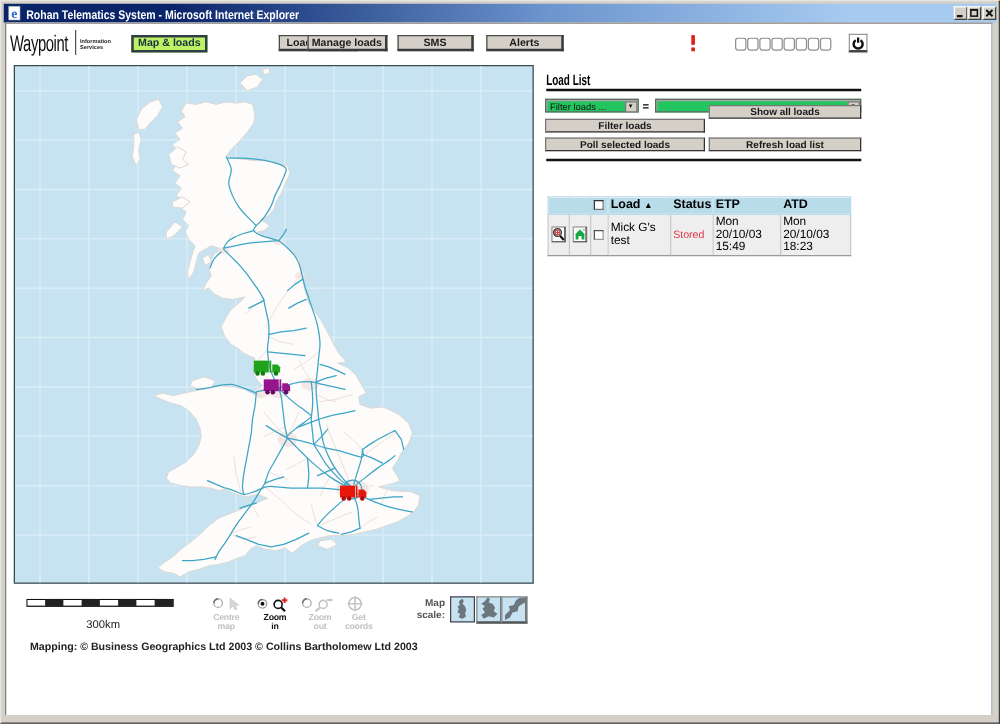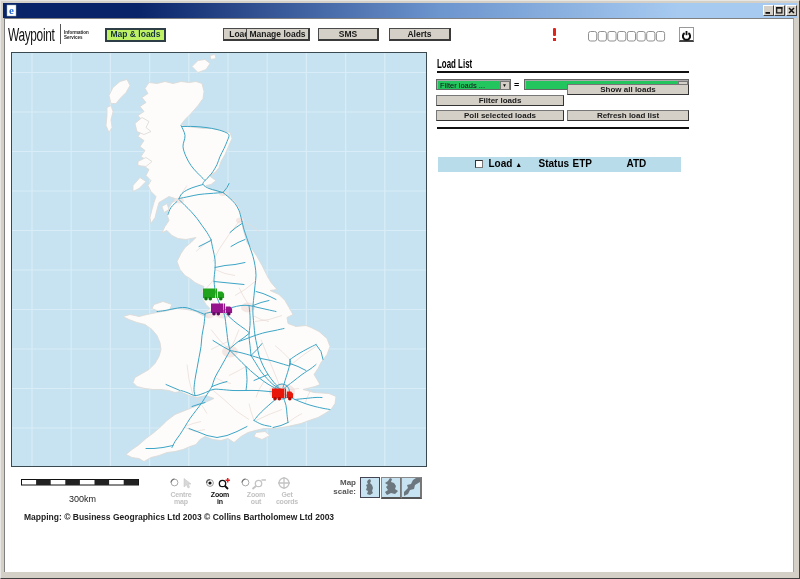--- a/index.html
+++ b/index.html
@@ -53,20 +53,21 @@
   </defs>
 </svg>
 <div id="root">
   <div id="frame" class="abs"></div>
   <div id="titlebar" class="abs">
 
     <svg class="abs" style="left:2px;top:1px" width="13" height="13">
       <rect x="2" y="1" width="9" height="11" fill="#fff" stroke="#9aa" stroke-width="0.5"></rect>
       <text x="6.5" y="10" font-size="11" font-weight="bold" fill="#2A6AD4" text-anchor="middle" font-family="Liberation Serif">e</text>
     </svg>
+    <div id="titletext" class="abs"><span style="display:inline-block;transform:scaleX(0.84);transform-origin:0 0;white-space:nowrap;">Rohan Telematics System - Microsoft Internet Explorer</span></div>
     <div class="winbtn abs" style="left:759.5px">
         <svg width="9" height="9">
           <rect x="1.5" y="6" width="4.5" height="1.8" fill="#111"></rect>
         </svg>
       </div>
     <div class="winbtn abs" style="left:771px">
         <svg width="9" height="9">
           <rect x="1.7" y="1.7" width="5.2" height="5.2" fill="none" stroke="#111" stroke-width="1.2"></rect>
           <rect x="1.2" y="1.2" width="6.2" height="1.4" fill="#111"></rect>
         </svg>
@@ -303,20 +304,39 @@
       <td style="width:17.5px;padding:1px 0;"></td>
           <td style="width:16.5px;padding:1px 0;"></td>
       <td style="width:14px;">
             <div style="width:6px;height:6px;background:#fff;border:1px solid #777;border-top:1.5px solid #333;border-left:1.5px solid #333;"></div>
           </td>
       <td style="width:50px;">Load <span style="font-size:7px;">▲</span></td>
       <td style="width:34px;">Status</td>
       <td style="width:54px;">ETP</td>
       <td style="width:56px;">ATD</td>
     </tr>
+    <tr style="height:30px;">
+      <td>
+            <svg class="ic" width="12" height="13">
+              <use href="#magicon"></use>
+            </svg>
+          </td>
+      <td>
+            <svg class="ic" width="12" height="13">
+              <use href="#truckicon"></use>
+            </svg>
+          </td>
+      <td>
+            <div style="width:6px;height:6px;background:#fff;border:1px solid #999;border-top:1.5px solid #555;border-left:1.5px solid #555;"></div>
+          </td>
+      <td>Mick G's test</td>
+      <td><span style="color:#E2374B;font-size:8.5px;">Stored</span></td>
+      <td>Mon 20/10/03 15:49</td>
+      <td>Mon 20/10/03 18:23</td>
+    </tr>
   </tbody>
     </table>
 
   <svg class="abs" style="left:21px;top:479px;" width="119" height="7">
     <rect x="0.5" y="0.5" width="117" height="5.5" fill="#fff" stroke="#111" stroke-width="1"></rect>
     <rect x="15.1" y="0.5" width="14.6" height="5.5" fill="#222"></rect>
     <rect x="44.3" y="0.5" width="14.6" height="5.5" fill="#222"></rect>
     <rect x="73.5" y="0.5" width="14.6" height="5.5" fill="#222"></rect>
     <rect x="102.7" y="0.5" width="14.6" height="5.5" fill="#222"></rect>
   </svg>

